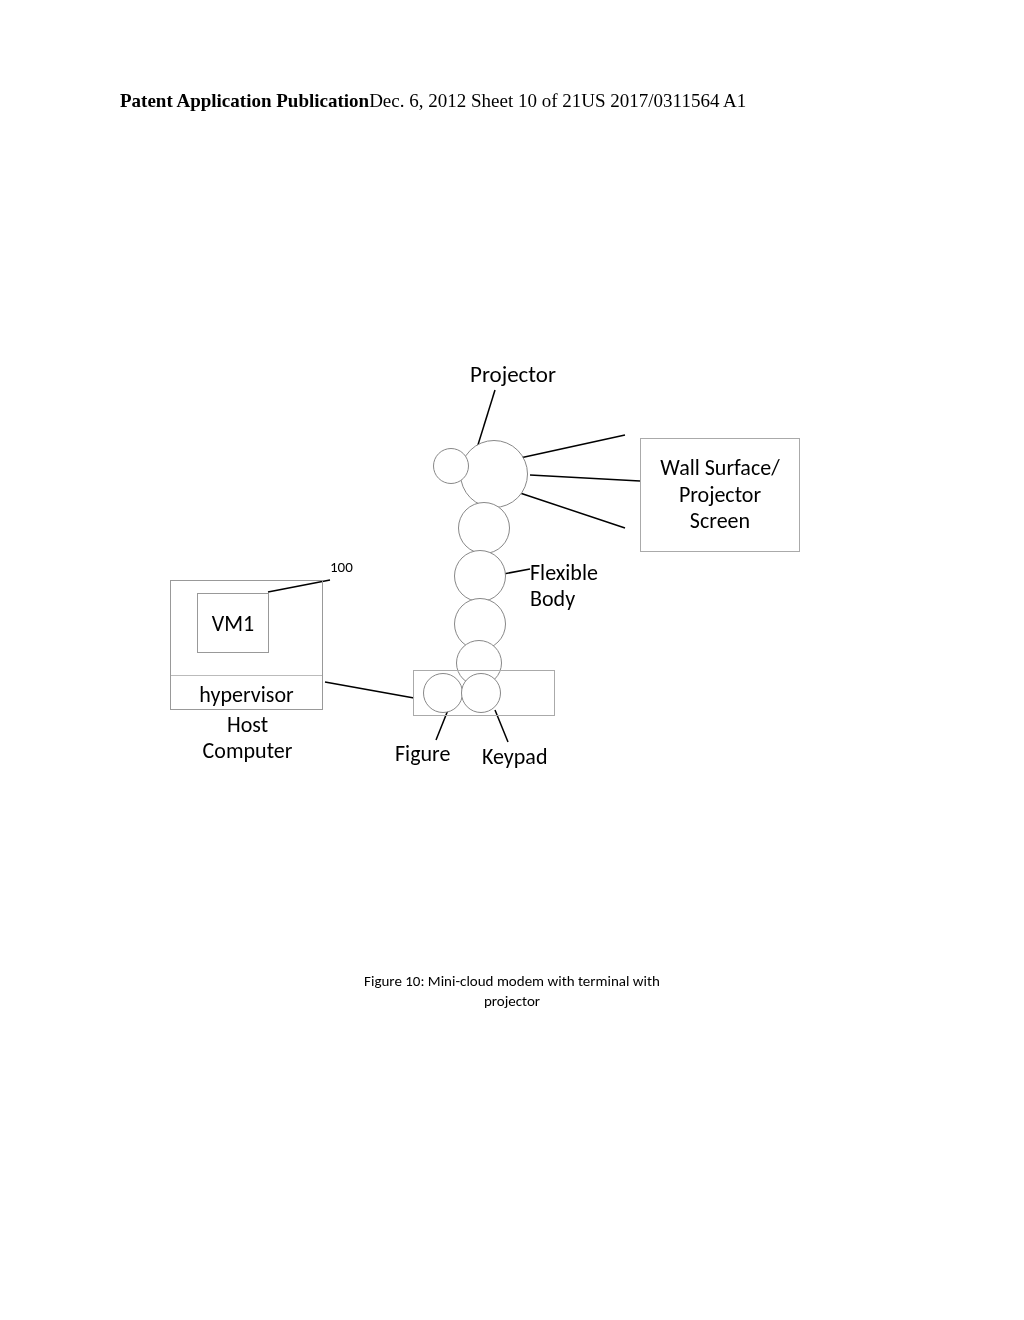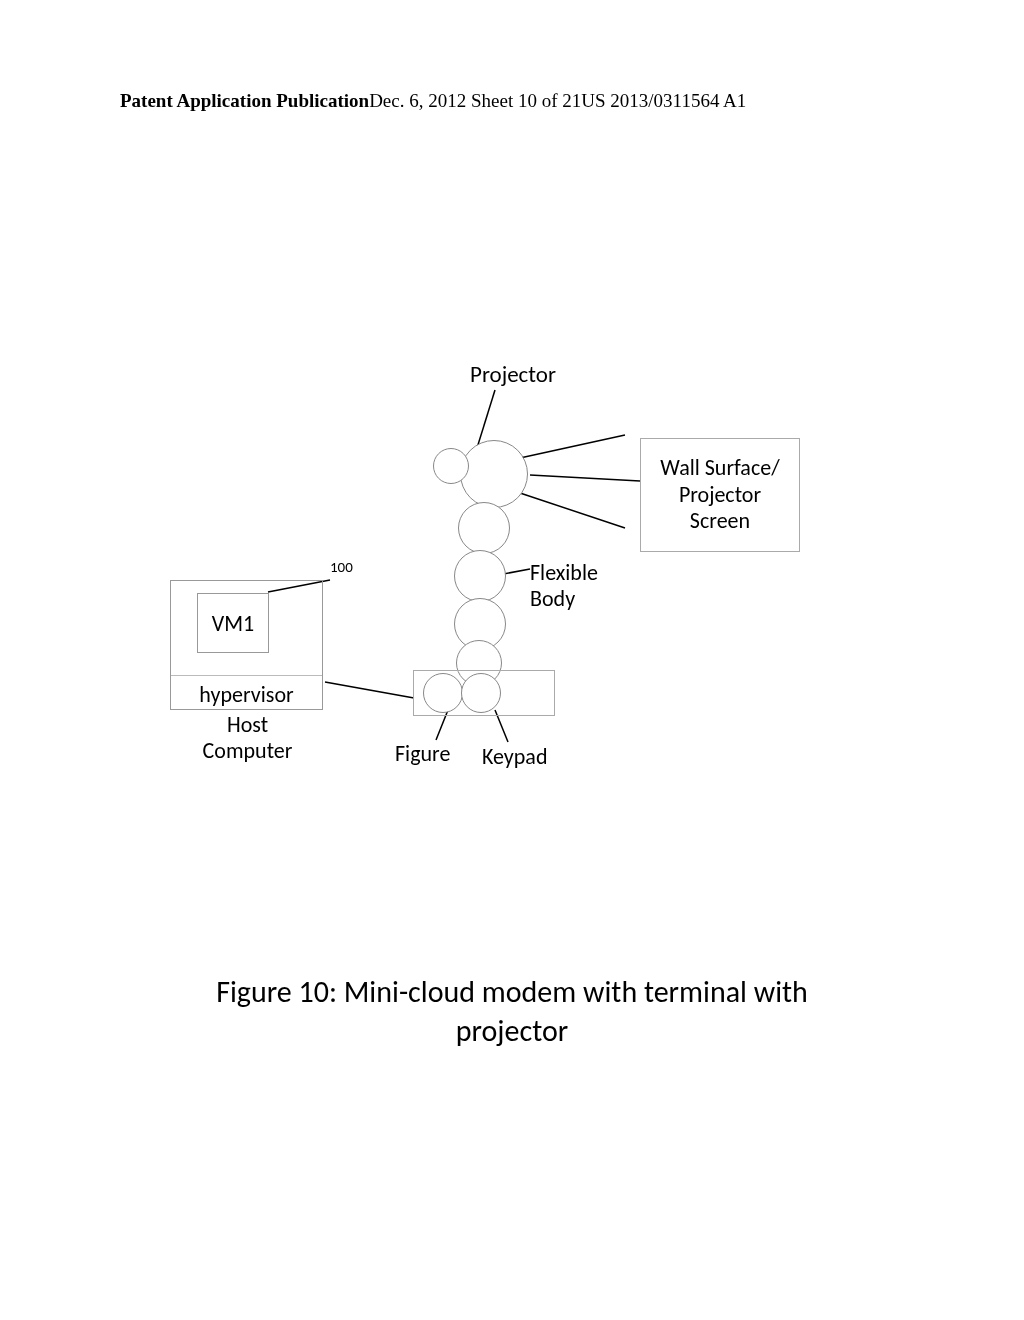--- a/index.html
+++ b/index.html
@@ -178,31 +178,31 @@
     }
     
     
     .figure-caption {
       position: absolute;
       top: 972px;
       left: 0;
       width: 100%;
       text-align: center;
       font-family: "Calibri", sans-serif;
-      font-size: 30px;
+      font-size: 15px;
       line-height: 1.3;
     }
   </style>
 </head>
 <body>
 
 <div class="header">
   <span class="header-left">Patent Application Publication</span>
   <span class="header-center">Dec. 6, 2012   Sheet 10 of 21</span>
-  <span class="header-right">US 2013/0311564 A1</span>
+  <span class="header-right">US 2017/0311564 A1</span>
 </div>
 
 <div class="diagram-container">
 
   <svg class="lines-svg">
 
     <line x1="495" y1="210" x2="477" y2="268" stroke="#000" stroke-width="1.5"></line>
 
     <line x1="520" y1="278" x2="625" y2="255" stroke="#000" stroke-width="1.5"></line>
     <line x1="530" y1="295" x2="640" y2="301" stroke="#000" stroke-width="1.5"></line>

